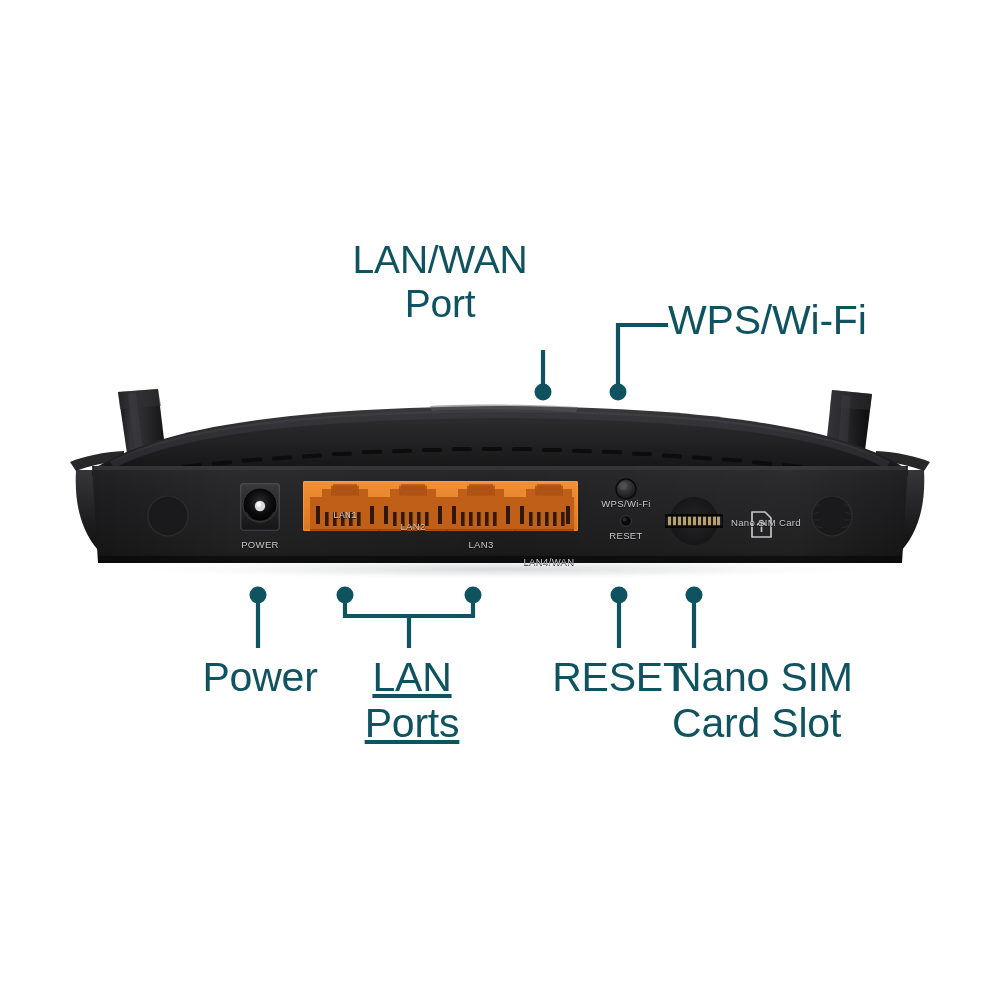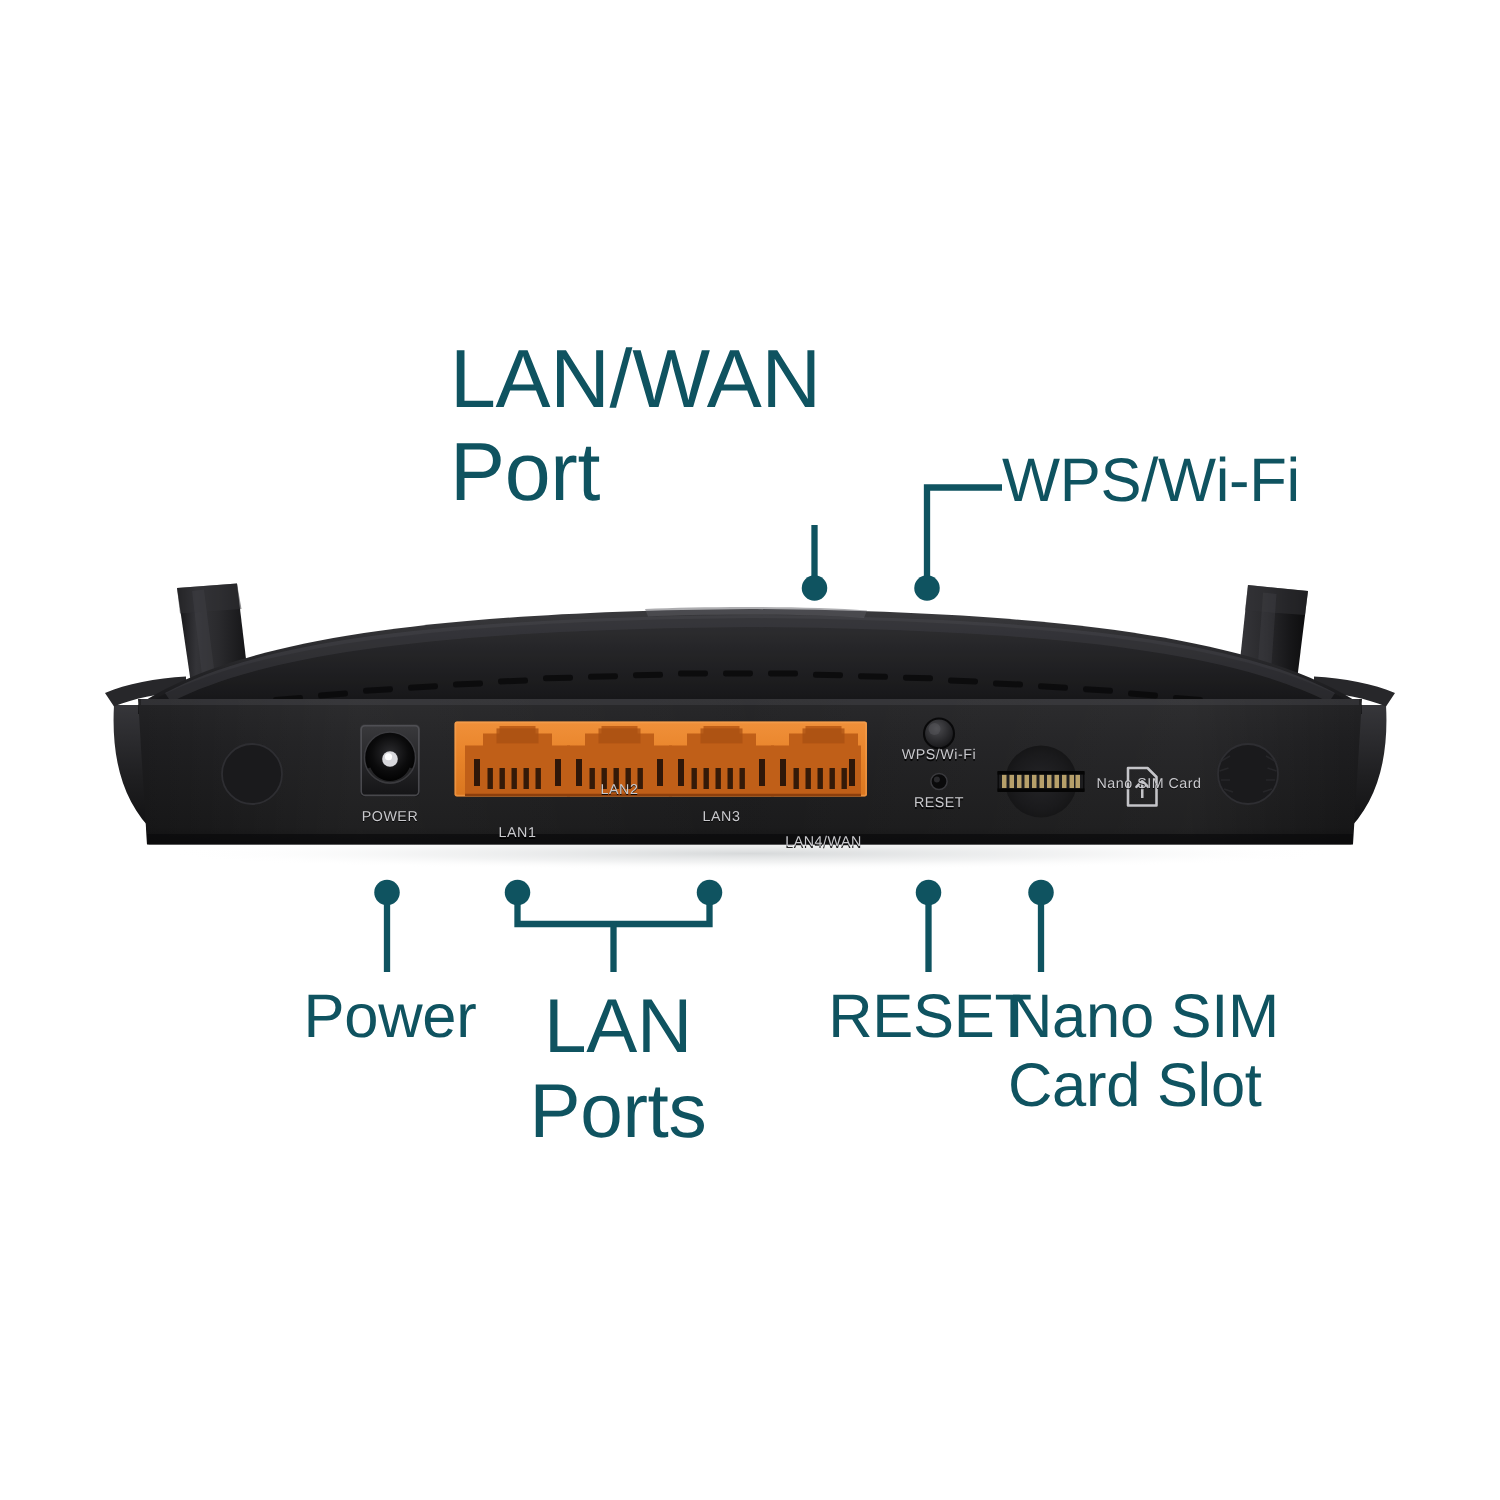--- a/index.html
+++ b/index.html
@@ -30,45 +30,46 @@
     position: absolute;
     color: #0f5360;
     font-family: "Liberation Sans", sans-serif;
     font-weight: 400;
     line-height: 1.12;
     white-space: pre-line;
     letter-spacing: -0.2px;
   }
   .ct-lanwan {
     left: 300px;
-    top: 222px;
+    top: 238px;
     width: 280px;
-    font-size: 55px;
-    text-align: left;
+    font-size: 39px;
+    text-align: center;
   }
   .ct-wps {
     left: 668px;
     top: 298px;
     width: 260px;
     font-size: 41px;
     text-align: left;
   }
   .ct-power {
     left: 140px;
     top: 655px;
     width: 240px;
     font-size: 41px;
     text-align: center;
   }
   .ct-lanports {
     left: 322px;
     top: 655px;
     width: 180px;
-    font-size: 51px;
+    font-size: 41px;
     text-align: center;
+    text-decoration: underline;
   }
   .ct-reset {
     left: 500px;
     top: 655px;
     width: 240px;
     font-size: 41px;
     text-align: center;
   }
   .ct-nanosim {
     left: 672px;
@@ -398,21 +399,21 @@
     <g>
       <path d="M752,512 L765,512 L771,518 L771,537 L752,537 Z" fill="none" stroke="#c4c4c8" stroke-width="1.7" stroke-linejoin="round"></path>
       <path d="M761.5,532 L761.5,521" stroke="#c4c4c8" stroke-width="1.7"></path>
       <path d="M757.6,524.6 L761.5,520.6 L765.4,524.6" fill="none" stroke="#c4c4c8" stroke-width="1.7" stroke-linecap="round" stroke-linejoin="round"></path>
     </g>
 
   </svg>
 
   <div class="dev-label" style="left:225px; top:539px; width:70px;">POWER</div>
 
-  <div class="dev-label" style="left:310px; top:550px; width:70px;">LAN1</div>
+  <div class="dev-label" style="left:310px; top:510px; width:70px;font-family:Liberation Mono, monospace;">LAN1</div>
 
   <div class="dev-label" style="left:378px; top:521px; width:70px;">LAN2</div>
 
   <div class="dev-label" style="left:446px; top:539px; width:70px;">LAN3</div>
 
   <div class="dev-label" style="left:509px; top:556px; width:80px;">LAN4/WAN</div>
 
   <div class="dev-label" style="left:588px; top:498px; width:76px;">WPS/Wi-Fi</div>
 
   <div class="dev-label" style="left:594px; top:530px; width:64px;">RESET</div>

